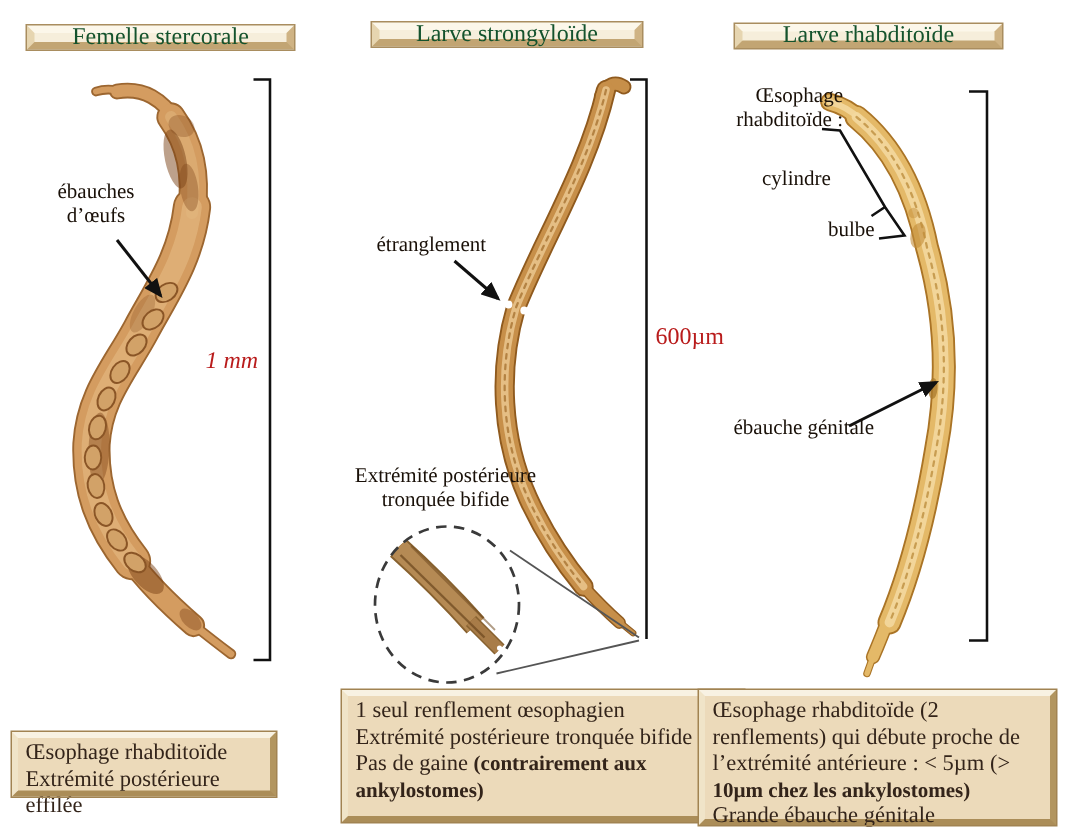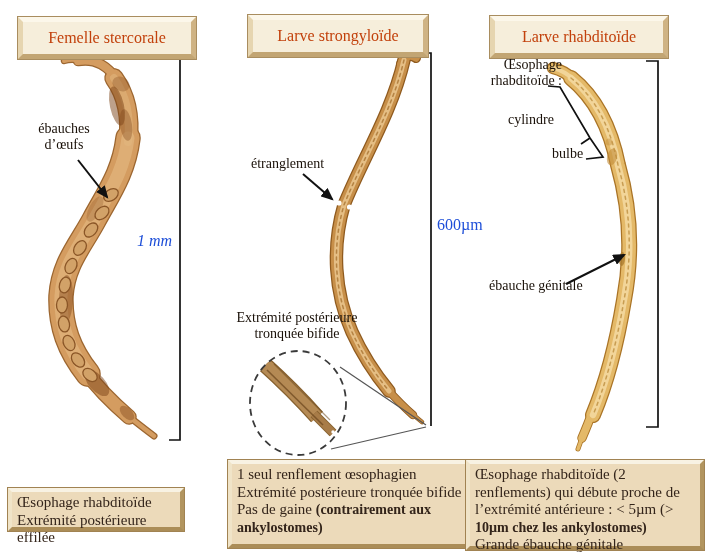--- a/index.html
+++ b/index.html
@@ -2,37 +2,37 @@
 <html><head>
 <meta charset="utf-8">
 <style>
   html,body { margin:0; padding:0; background:#ffffff; }
   .stage {
     position:relative; width:720px; height:556px; overflow:hidden;
     background:#ffffff; font-family:"Liberation Serif", serif; color:#2b1c10;
   }
   svg.art { position:absolute; left:0; top:0; width:720px; height:556px; }
   .title-box {
-    position:absolute; box-sizing:border-box; height:42px;
+    position:absolute; box-sizing:border-box; height:16px;
     border:5px solid; border-color:#fcf7ea #cfb384 #c2a573 #e6d5b0;
     outline:1px solid #a98d5f; background:#f6eedb;
     display:flex; align-items:center; justify-content:center;
-    font-size:16px; color:#c2410c; white-space:nowrap;
+    font-size:16px; color:#14532d; white-space:nowrap;
   }
   .note-box {
     position:absolute; box-sizing:border-box;
     border:4px solid; border-color:#f8f2e3 #b2955f #ab8d58 #f0e4c8;
     outline:1px solid #a18352; background:#ecdaba;
     padding:2px 5px; font-size:15px; line-height:1.17; color:#33241a;
   }
   .note-box .b { font-weight:bold; font-size:14px; }
   .lbl { position:absolute; font-size:14px; line-height:1.12; color:#191008; }
   .lbl.center { text-align:center; }
   .lbl.right { text-align:right; }
-  .scale { position:absolute; font-size:16px; color:#1d4ed8; line-height:1.1; white-space:nowrap; }
+  .scale { position:absolute; font-size:16px; color:#b91c1c; line-height:1.1; white-space:nowrap; }
 </style>
 </head>
 <body>
 
 <div class="stage">
 
   <svg class="art" viewBox="0 0 720 556" aria-hidden="true">
     <defs>
       <marker id="ah" viewBox="0 0 7 6" refX="5.8" refY="3" markerWidth="6.5" markerHeight="5.5" orient="auto">
         <path d="M0,0 L7,3 L0,6 z" fill="#111"></path>

